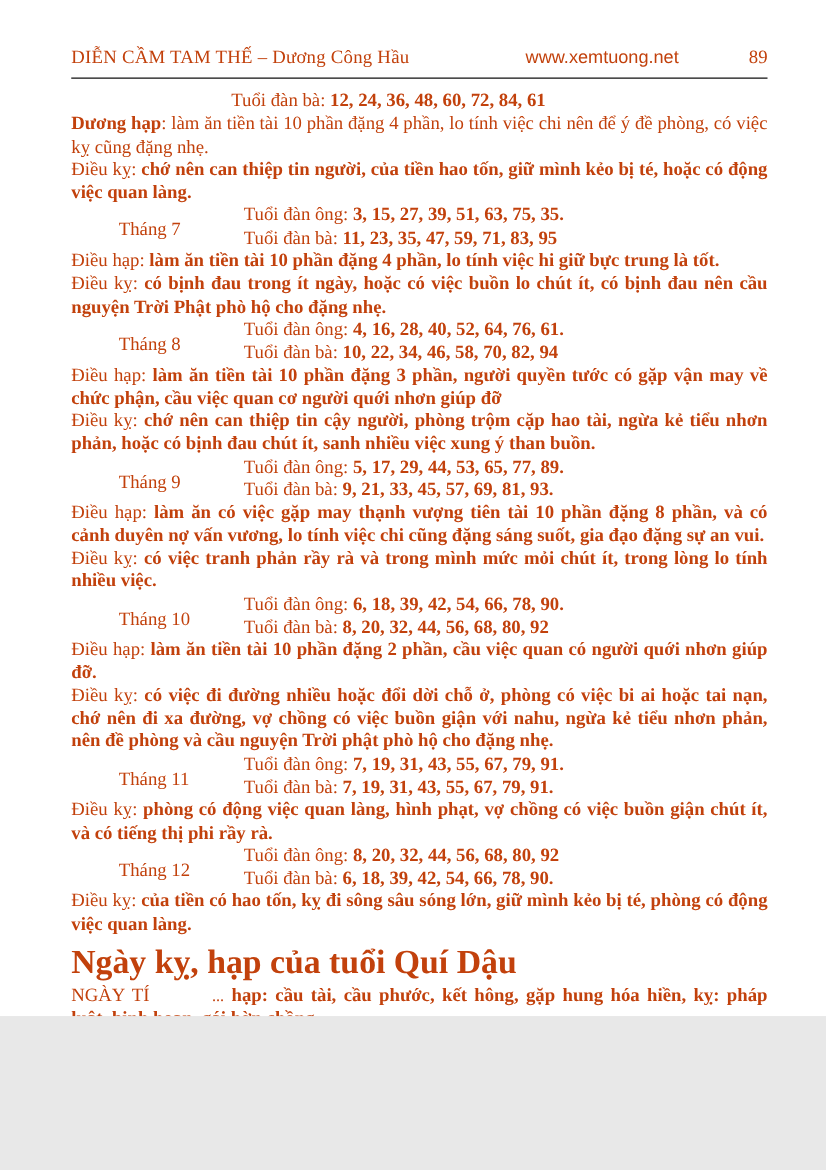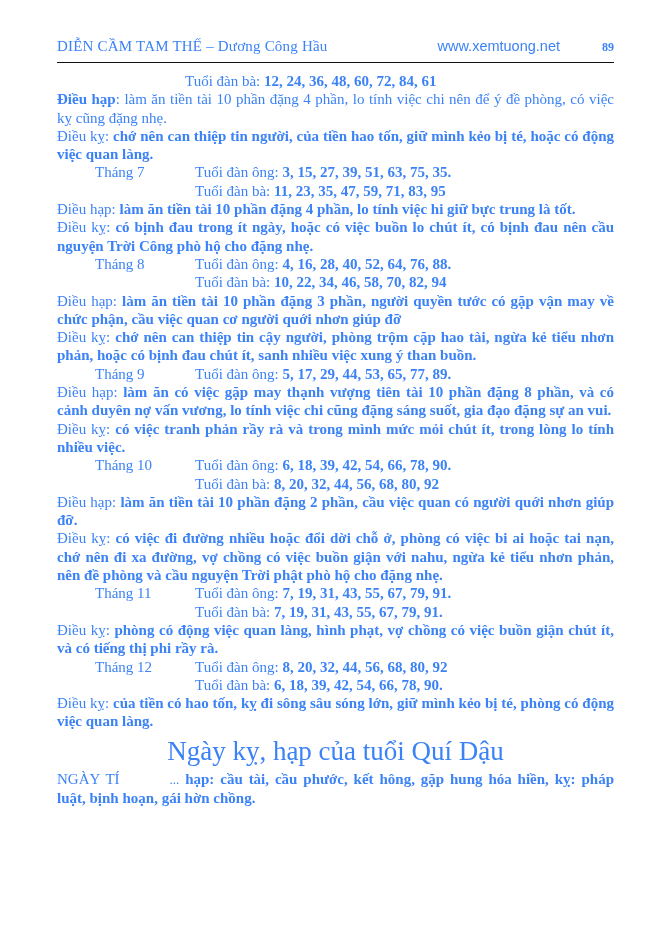--- a/index.html
+++ b/index.html
@@ -1,43 +1,43 @@
 <!DOCTYPE html>
 <html><head>
 <meta charset="utf-8">
 <style>
   html,body{margin:0;padding:0;background:#e8e8e8;}
   .page{
     position:relative;
-    width:661px;height:936px;
+    width:661px;height:813px;
     background:#ffffff;
     box-sizing:border-box;
     padding:38px 47px 0 57px;
     font-family:"Liberation Serif","DejaVu Serif",serif;
-    color:#3b82f6;
+    color:#c2410c;
     overflow:hidden;
   }
   .header{
     display:flex;justify-content:space-between;align-items:baseline;
     font-size:15px;
   }
   .header .book-title{letter-spacing:0.2px;}
-  .header .right{display:flex;align-items:baseline;gap:42px;}
+  .header .right{display:flex;align-items:baseline;gap:56px;}
   .header .site{font-family:"Liberation Sans","DejaVu Sans",sans-serif;font-size:14.5px;}
-  .header .pagenum{font-size:12px;font-weight:bold;}
+  .header .pagenum{font-size:15px;}
   .rule{border-bottom:1.6px solid #111;margin-top:7px;margin-bottom:9px;}
   .body-text{font-size:15px;line-height:18.3px;}
   .para{margin:0;text-align:justify;}
   .para b{font-weight:700;}
   .intro-ages{padding-left:128px;}
   .month-row{position:relative;padding-left:138px;}
-  .month-name{position:absolute;left:38px;top:0;}
+  .month-name{position:absolute;left:38px;top:12px;}
   .ages b{font-weight:700;}
   .section-title{
-    text-align:center;font-weight:400;font-size:27px;line-height:34px;
+    text-align:left;font-weight:700;font-size:27px;line-height:34px;
     margin:3px 0 2px 0;
   }
   .day-para{margin:0;text-align:justify;}
   .day-spacer{display:inline-block;width:50px;}
   .day-dots{font-size:13px;}
 </style>
 </head>
 <body>
 
 <div class="page">
@@ -51,58 +51,62 @@
   </div>
   <div class="rule"></div>
 
   <div class="body-text">
 
     <div class="intro-ages ages">
       <span>Tuổi đàn bà:</span>
       <b>12, 24, 36, 48, 60, 72, 84, 61</b>
     </div>
 
-    <p class="para"><b>Điều hạp</b><span>: làm ăn tiền tài 10 phần đặng 4 phần, lo tính việc chi nên để ý đề phòng, có việc kỵ cũng đặng nhẹ.</span></p>
+    <p class="para"><b>Dương hạp</b><span>: làm ăn tiền tài 10 phần đặng 4 phần, lo tính việc chi nên để ý đề phòng, có việc kỵ cũng đặng nhẹ.</span></p>
 
     <p class="para"><span>Điều kỵ:</span> <b>chớ nên can thiệp tin người, của tiền hao tốn, giữ mình kẻo bị té, hoặc có động việc quan làng.</b></p>
 
     <div id="months">
       <div class="month-block">
         <div class="month-row ages">
           <span class="month-name">Tháng 7</span>
           <span>Tuổi đàn ông:</span>
           <b>3, 15, 27, 39, 51, 63, 75, 35.</b>
         </div>
         <div class="month-row ages">
           <span>Tuổi đàn bà:</span>
           <b>11, 23, 35, 47, 59, 71, 83, 95</b>
         </div>
         <p class="para"><span>Điều hạp:</span> <b>làm ăn tiền tài 10 phần đặng 4 phần, lo tính việc hi giữ bực trung là tốt.</b></p>
-        <p class="para"><span>Điều kỵ:</span> <b>có bịnh đau trong ít ngày, hoặc có việc buồn lo chút ít, có bịnh đau nên cầu nguyện Trời Công phò hộ cho đặng nhẹ.</b></p>
+        <p class="para"><span>Điều kỵ:</span> <b>có bịnh đau trong ít ngày, hoặc có việc buồn lo chút ít, có bịnh đau nên cầu nguyện Trời Phật phò hộ cho đặng nhẹ.</b></p>
       </div>
 
       <div class="month-block">
         <div class="month-row ages">
           <span class="month-name">Tháng 8</span>
           <span>Tuổi đàn ông:</span>
-          <b>4, 16, 28, 40, 52, 64, 76, 88.</b>
+          <b>4, 16, 28, 40, 52, 64, 76, 61.</b>
         </div>
         <div class="month-row ages">
           <span>Tuổi đàn bà:</span>
           <b>10, 22, 34, 46, 58, 70, 82, 94</b>
         </div>
         <p class="para"><span>Điều hạp:</span> <b>làm ăn tiền tài 10 phần đặng 3 phần, người quyền tước có gặp vận may về chức phận, cầu việc quan cơ người quới nhơn giúp đỡ</b></p>
         <p class="para"><span>Điều kỵ:</span> <b>chớ nên can thiệp tin cậy người, phòng trộm cặp hao tài, ngừa kẻ tiểu nhơn phản, hoặc có bịnh đau chút ít, sanh nhiều việc xung ý than buồn.</b></p>
       </div>
 
       <div class="month-block">
         <div class="month-row ages">
           <span class="month-name">Tháng 9</span>
           <span>Tuổi đàn ông:</span>
           <b>5, 17, 29, 44, 53, 65, 77, 89.</b>
+        </div>
+        <div class="month-row ages">
+          <span>Tuổi đàn bà:</span>
+          <b>9, 21, 33, 45, 57, 69, 81, 93.</b>
         </div>
         <p class="para"><span>Điều hạp:</span> <b>làm ăn có việc gặp may thạnh vượng tiên tài 10 phần đặng 8 phần, và có cảnh duyên nợ vấn vương, lo tính việc chi cũng đặng sáng suốt, gia đạo đặng sự an vui.</b></p>
         <p class="para"><span>Điều kỵ:</span> <b>có việc tranh phản rầy rà và trong mình mức mỏi chút ít, trong lòng lo tính nhiều việc.</b></p>
       </div>
 
       <div class="month-block">
         <div class="month-row ages">
           <span class="month-name">Tháng 10</span>
           <span>Tuổi đàn ông:</span>
           <b>6, 18, 39, 42, 54, 66, 78, 90.</b>

